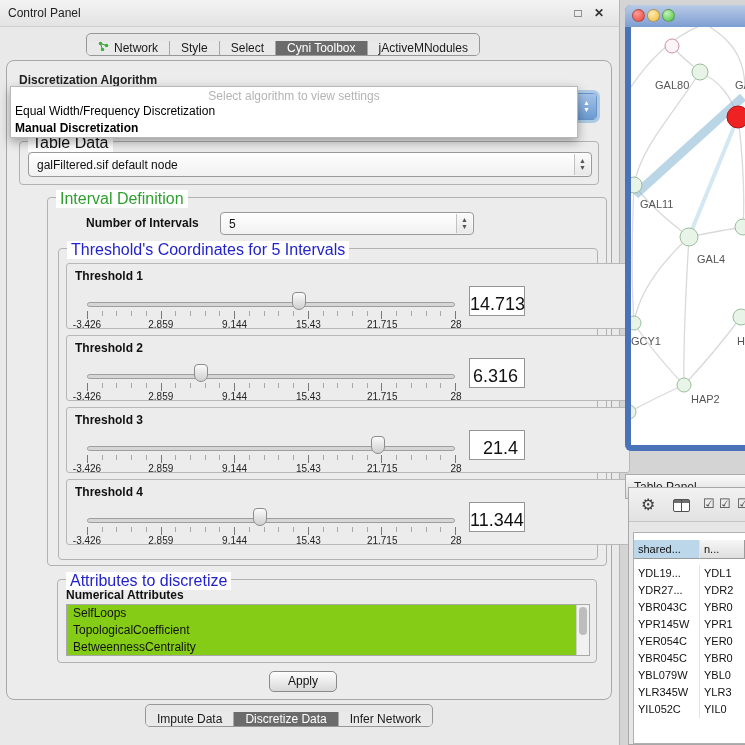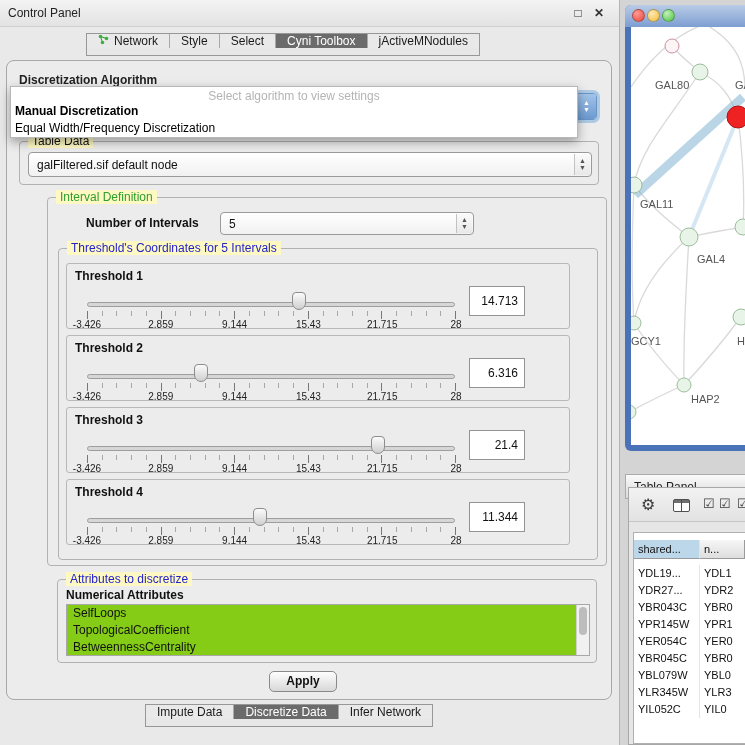--- a/index.html
+++ b/index.html
@@ -12,22 +12,22 @@
                    background:#e9e9e9; border-right:1px solid #b5b5b5; }
   .cp-titlebar { position:absolute; left:0; top:0; width:100%; height:27px;
                  background:linear-gradient(#f3f3f3,#e3e3e3); border-bottom:1px solid #cfcfcf; }
   .cp-title { position:absolute; left:8px; top:6px; color:#222; }
   .win-btn { position:absolute; top:5px; width:16px; height:16px; text-align:center;
              line-height:16px; font-size:12px; color:#333; cursor:default; }
   #btn-float { left:570px; }
   #btn-close { left:591px; font-weight:bold; }
 
   
-  .tabstrip { position:absolute; height:23px; display:flex; align-items:flex-start;
-              border:1px solid #979797; border-radius:0; overflow:hidden; background:#e7e7e7; }
+  .tabstrip { position:absolute; height:23px; display:flex; align-items:flex-end;
+              border:1px solid #979797; border-radius:5px; overflow:hidden; background:#e7e7e7; }
   .tab { display:flex; align-items:center; gap:5px; padding:0 11px;
          border-right:1px solid #a8a8a8; background:#e9e9e9; color:#1a1a1a; white-space:nowrap; }
   .tab:last-child { border-right:none; }
   .tab.selected { background:#6b6b6b; color:#fff; }
   #top-tabs { left:86px; top:33px; }
   #bottom-tabs { left:145px; top:704px; }
 
   .main-panel { position:absolute; left:6px; top:60px; width:606px; height:640px;
                 border:1px solid #a8a8a8; border-radius:8px; background:#ececec; }
 
@@ -42,44 +42,44 @@
   .stepper-blue span, .stepper span { font-size:7px; line-height:6px; }
 
   .algo-popup { position:absolute; left:10px; top:86px; width:568px; min-height:52px;
                 background:#fff; border:1px solid #b8b8b8;
                 box-shadow:0 4px 10px rgba(0,0,0,.35); z-index:30; }
   .popup-placeholder { text-align:center; color:#b4b4b4; padding-top:2px; height:16px; }
   .popup-option { padding:1px 4px 2px 4px; color:#000; }
   .popup-option.bold { font-weight:bold; }
 
   .group { position:absolute; border:1px solid #b2b2b2; border-radius:4px; }
-  .legend { position:absolute; top:-8px; left:8px; background:#fef9c3; padding:0 4px;
-            font-size:12px; white-space:nowrap; }
+  .legend { position:absolute; top:-8px; left:8px; background:#ffffff; padding:0 4px;
+            font-size:16px; white-space:nowrap; }
 
   .tdata-group { left:12px; top:80px; width:580px; height:44px; }
   .combo { position:absolute; background:linear-gradient(#ffffff,#f1f1f1);
            border:1px solid #9a9a9a; border-radius:4px; display:flex; align-items:center;
            padding:0 8px; overflow:hidden; }
   .combo .stepper { position:absolute; right:1px; top:1px; bottom:1px; width:16px;
            border-left:1px solid #c2c2c2; display:flex; flex-direction:column;
            align-items:center; justify-content:center; gap:1px; color:#555;
            background:linear-gradient(#fafafa,#e8e8e8); }
   .tdata-combo { left:8px; top:10px; width:564px; height:25px; }
 
   .interval-group { left:40px; top:136px; width:560px; height:369px; }
   .ni-label { position:absolute; left:38px; top:18px; font-weight:bold; }
   .ni-combo { left:172px; top:14px; width:254px; height:23px; }
 
   .thr-group { position:absolute; left:10px; top:50px; width:540px; height:312px;
                border:1px solid #b2b2b2; border-radius:4px; }
-  .th-row { position:absolute; left:7px; width:504px; height:66px;
+  .th-row { position:absolute; left:7px; width:564px; height:66px;
             border:1px solid #b8b8b8; border-radius:3px; background:#ececec; }
   .th-title { position:absolute; left:8px; top:5px; font-weight:bold; }
   .th-value { position:absolute; left:402px; top:22px; width:56px; height:30px;
-              background:#fff; border:1px solid #949494; font-size:12px;
+              background:#fff; border:1px solid #949494; font-size:18px;
               text-align:right; padding:7px 6px 0 0; }
   .th-slider { position:absolute; left:20px; top:36px; width:368px; height:28px; }
   .th-track { position:absolute; left:0; right:0; top:2px; height:5px;
               background:#d6d6d6; border:1px solid #9e9e9e; border-radius:3px; }
   .th-thumb { position:absolute; top:-8px; width:14px; height:18px;
               background:linear-gradient(#fbfbfb,#cfcfcf); border:1px solid #8d8d8d;
               border-radius:4px 4px 7px 7px; }
   .th-ticks-minor { position:absolute; left:0; width:369px; top:11px; height:5px;
               background:repeating-linear-gradient(to right,#a6a6a6 0 1px,transparent 1px 14.72px); }
   .th-ticks-major { position:absolute; left:0; width:369px; top:11px; height:8px;
@@ -96,21 +96,21 @@
   .attr-list { position:absolute; left:8px; top:24px; width:524px; height:52px;
                background:#84cc16; border:1px solid #a8a8a8; overflow:hidden; }
   .attr-item { line-height:17px; padding-left:6px; white-space:nowrap; }
   .attr-scrollbar { position:absolute; right:0; top:0; bottom:0; width:13px;
                background:#f1f1f1; border-left:1px solid #d0d0d0; }
   .attr-thumb { position:absolute; left:2px; top:2px; width:8px; height:28px;
                background:#bdbdbd; border-radius:4px; }
 
   .apply-btn { position:absolute; left:262px; top:610px; width:68px; height:21px;
                background:linear-gradient(#fefefe,#d8d8d8); border:1px solid #8a8a8a;
-               border-radius:5px; text-align:center; line-height:19px;font-weight:bold; }
+               border-radius:5px; text-align:center; line-height:19px; }
 
   
   #network-window { position:absolute; left:625px; top:5px; width:120px; height:446px;
                     background:#4a72b8; border-radius:6px 0 0 6px; }
   .nw-titlebar { position:absolute; left:0; top:0; right:0; height:22px;
                  background:linear-gradient(#b9cbe6,#7d9ed2); border-radius:6px 0 0 0; }
   .traffic { position:absolute; top:4px; width:13px; height:13px; border-radius:50%;
              border:1px solid rgba(0,0,0,.28); }
   .t-red    { left:7px;  background:radial-gradient(circle at 35% 30%, #ff9a94, #e8453a); }
   .t-yellow { left:22px; background:radial-gradient(circle at 35% 30%, #ffeab0, #f2bc3c); }
@@ -308,22 +308,22 @@
           </div>
       </div>
     </div>
 
     <div class="apply-btn">Apply</div>
   </div>
 
   <div class="algo-popup">
     <div class="popup-placeholder">Select algorithm to view settings</div>
     <div id="popup-options">
+        <div class="popup-option">Equal Width/Frequency Discretization</div>
         <div class="popup-option bold">Manual Discretization</div>
-        <div class="popup-option">Equal Width/Frequency Discretization</div>
       </div>
   </div>
 
   <div class="tabstrip" id="bottom-tabs">
       <div class="tab">
 
     <span class="tab-label">Impute Data</span>
   </div>
       <div class="tab selected">
 

